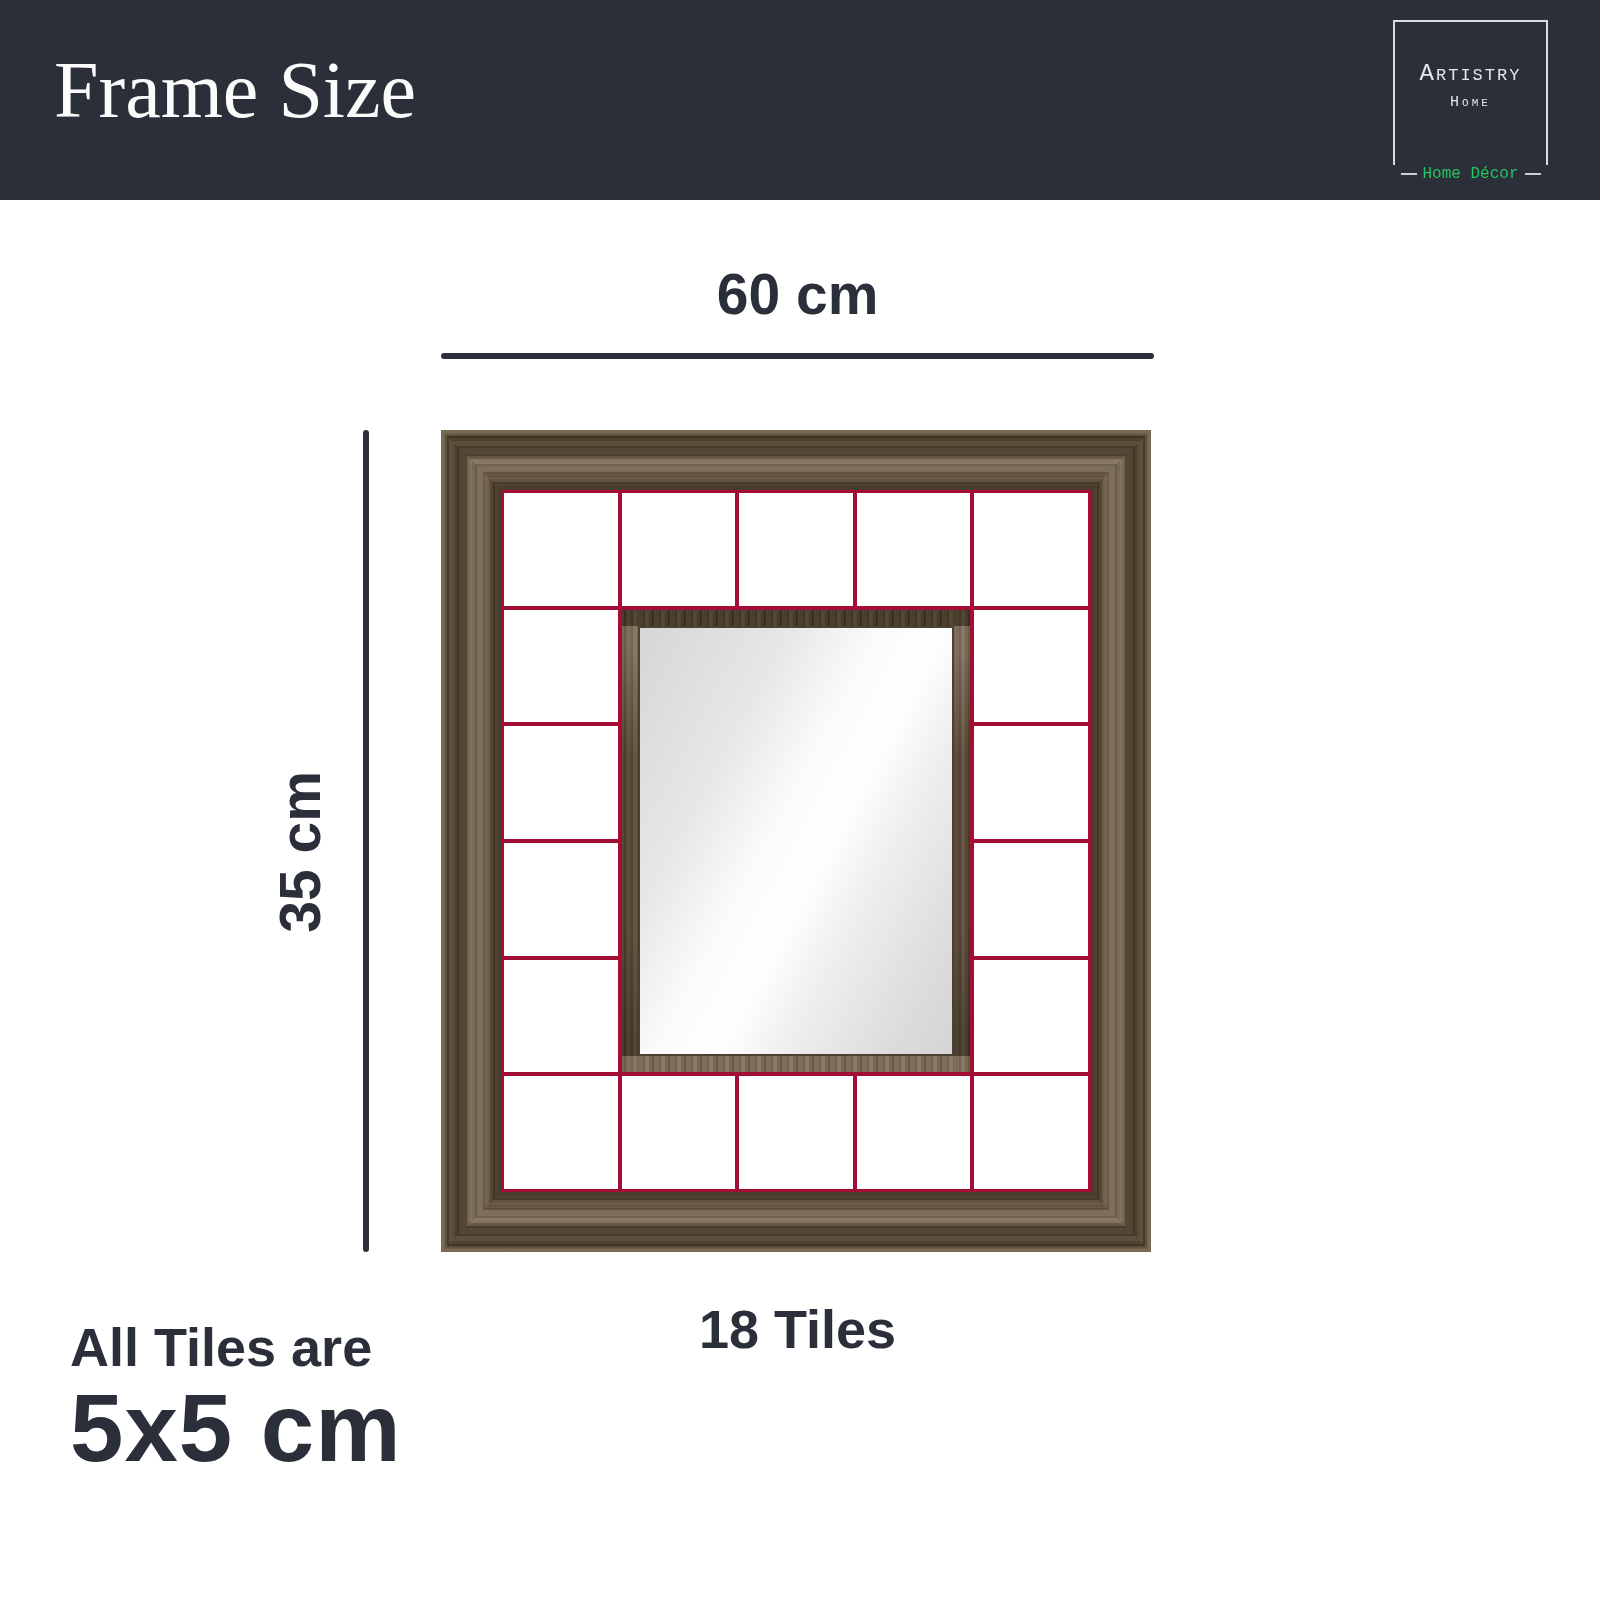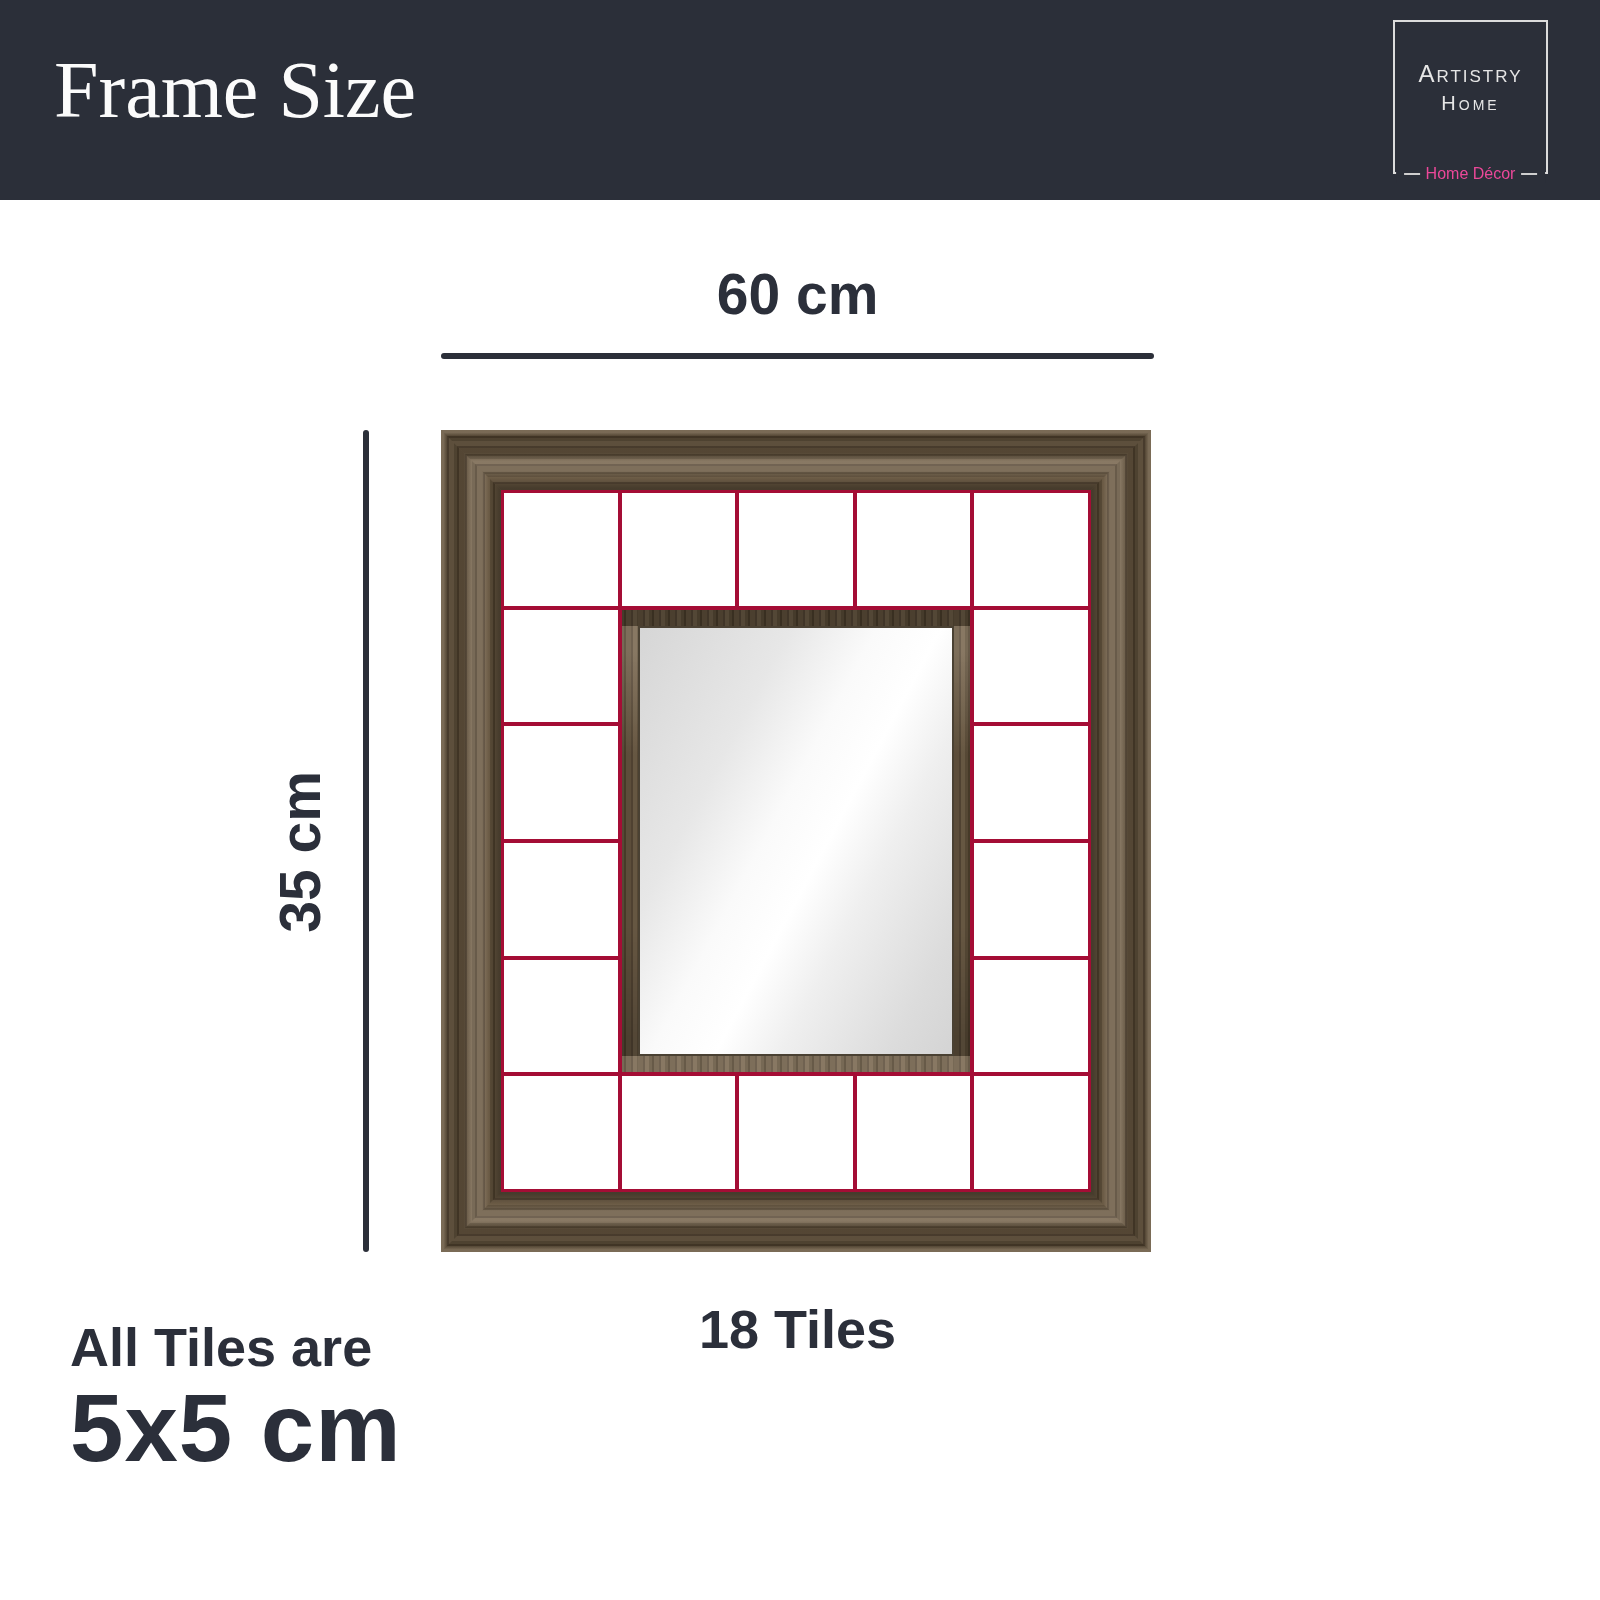--- a/index.html
+++ b/index.html
@@ -5,26 +5,26 @@
   html,body{margin:0;padding:0;background:#ffffff;}
   .canvas{position:relative;width:1600px;height:1600px;background:#ffffff;overflow:hidden;
           font-family:"Liberation Sans",sans-serif;color:#2b2f3a;}
 
   
   .header{position:absolute;left:0;top:0;width:1600px;height:200px;background:#2b2f39;}
   .page-title{position:absolute;left:54px;top:50px;margin:0;color:#fbfbfb;
               font-family:"Liberation Serif",serif;font-weight:400;font-size:80px;line-height:80px;}
   .logo{position:absolute;left:1393px;top:20px;width:155px;height:154px;
         border:2px solid #dcdcdc;box-sizing:border-box;text-align:center;
-        font-family:Liberation Sans, sans-serif;color:#e6e6e6;}
+        font-family:Liberation Mono, monospace;color:#e6e6e6;}
   .logo-name1{margin-top:38px;font-size:24px;line-height:28px;letter-spacing:2px;font-variant:small-caps;text-transform:capitalize;}
-  .logo-name2{font-size:20px;line-height:30px;letter-spacing:3px;font-variant:small-caps;text-transform:capitalize;}
+  .logo-name2{font-size:15px;line-height:30px;letter-spacing:3px;font-variant:small-caps;text-transform:capitalize;}
   .logo-tagline{position:absolute;left:50%;bottom:-11px;transform:translateX(-50%);
                 background:#2b2f39;padding:0 2px;white-space:nowrap;display:flex;align-items:center;
-                font-size:16px;color:#ec4899;}
+                font-size:16px;color:#22c55e;}
   .logo-dash{display:inline-block;width:16px;height:0;border-top:2px solid #cfcfcf;margin:0 6px;}
 
   
   .dim-top-label{position:absolute;left:441px;top:264px;width:713px;text-align:center;
                  font-size:57px;font-weight:700;line-height:60px;}
   .dim-line-h{position:absolute;left:441px;top:353px;width:713px;height:6px;background:#2b2f39;border-radius:3px;}
   .dim-left-label{position:absolute;left:150px;top:822px;width:300px;height:60px;text-align:center;
                   font-size:57px;font-weight:700;line-height:60px;transform:rotate(-90deg);}
   .dim-line-v{position:absolute;left:363px;top:430px;width:6px;height:822px;background:#2b2f39;border-radius:3px;}
 

